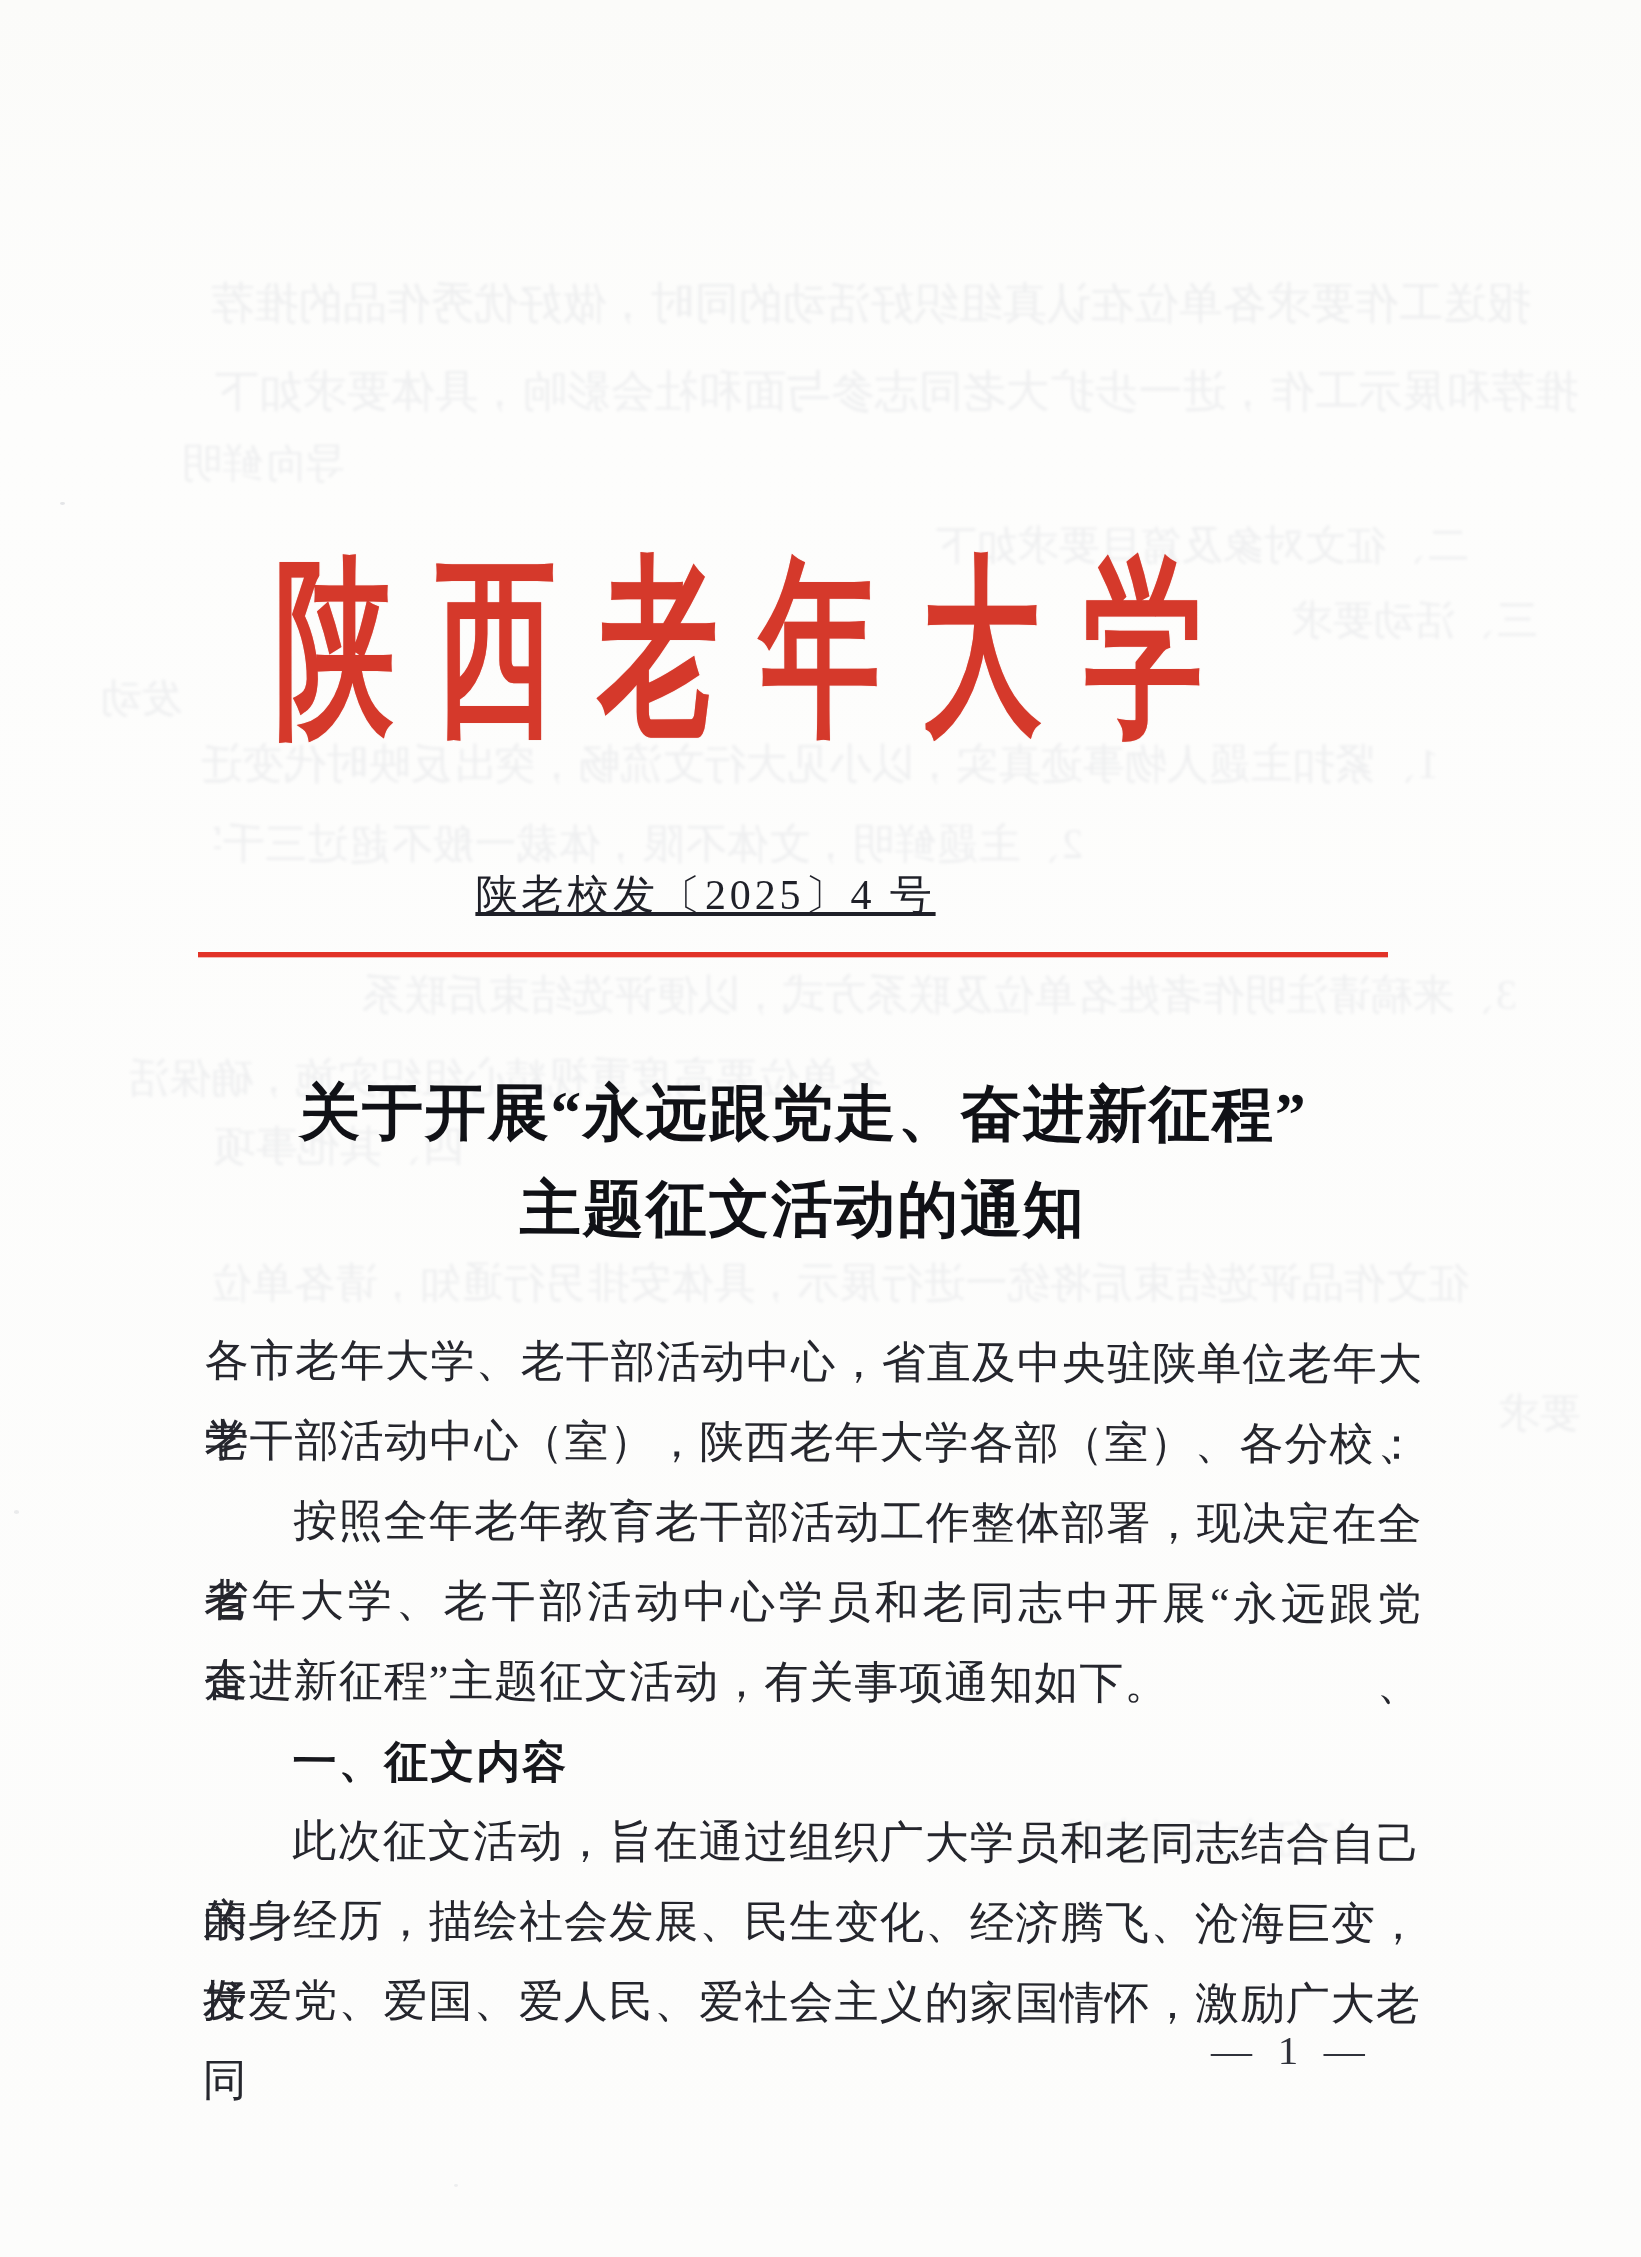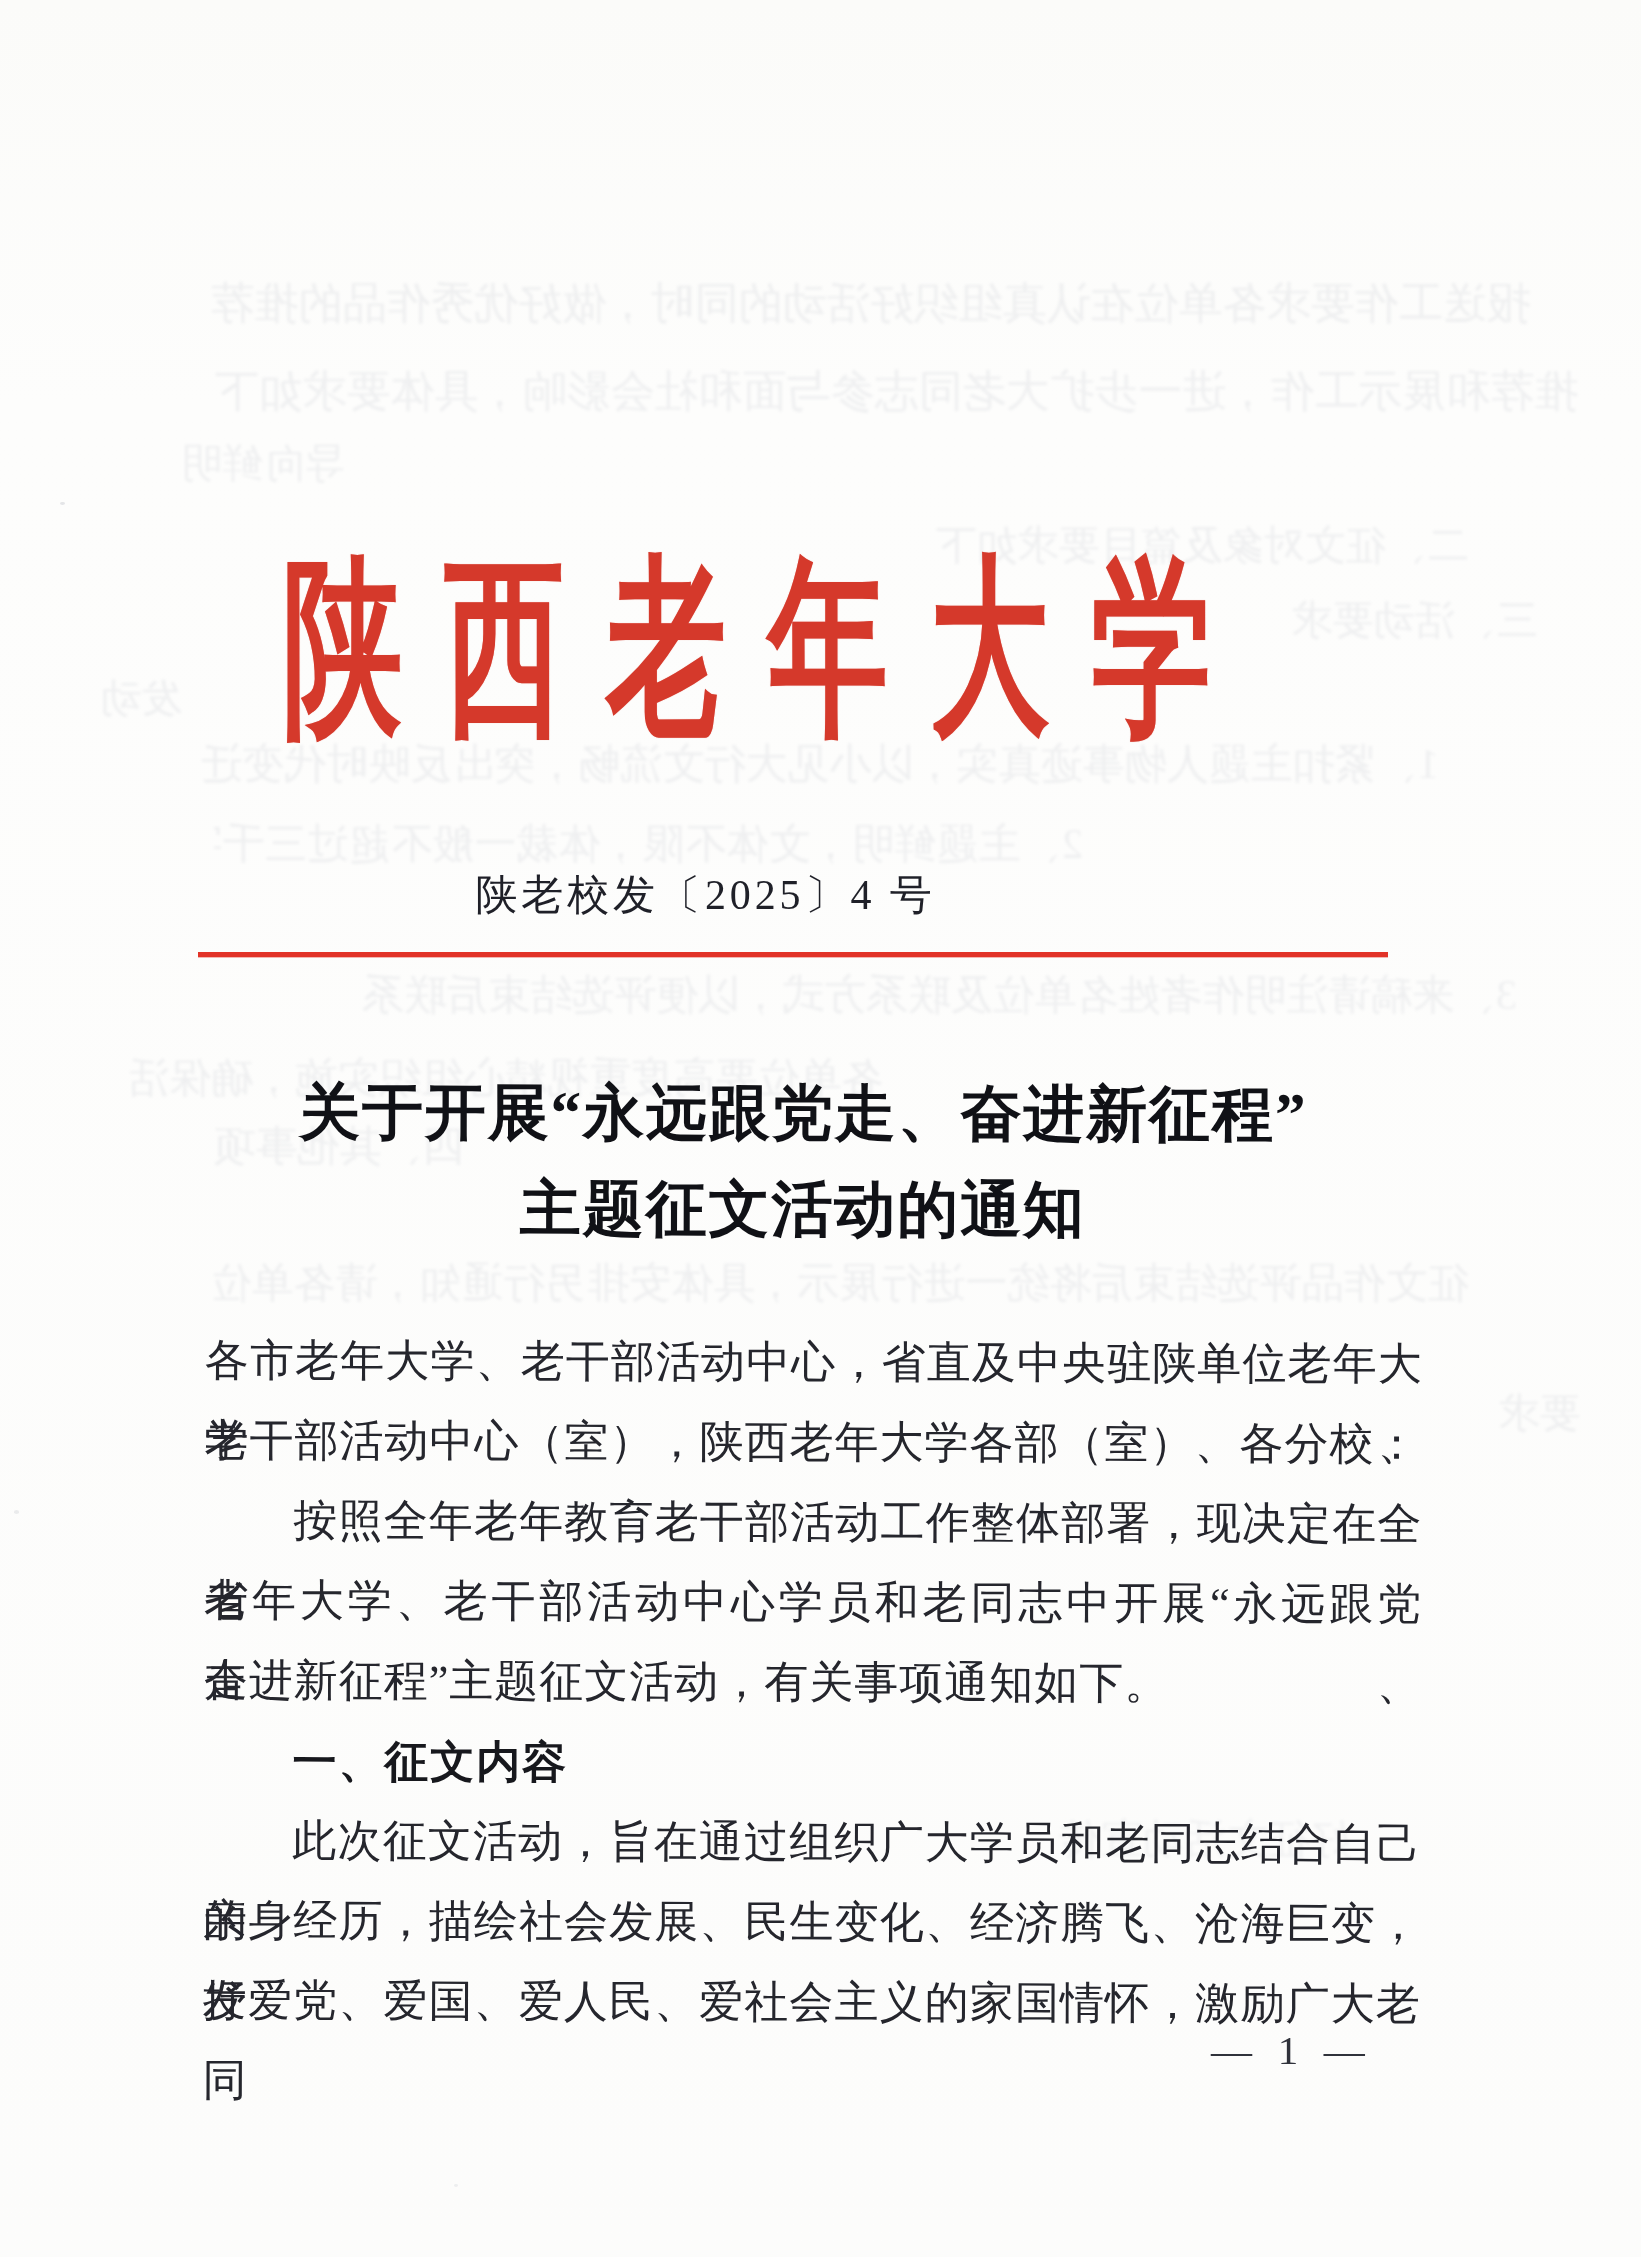--- a/index.html
+++ b/index.html
@@ -37,21 +37,21 @@
   .bt8{top:1050px;left:130px;width:753px;font-size:42px;}
   .bt9{top:1118px;left:214px;width:251px;font-size:42px;}
   .bt10{top:1255px;left:214px;width:1255px;font-size:42px;}
   .bt11{top:1811px;left:1033px;width:319px;font-size:42px;opacity:0.08;}
   .bt12{top:1386px;left:1435px;width:145px;font-size:41px;}
   .bt13{top:671px;left:56px;width:126px;font-size:41px;}
 
   
   .letterhead{
     position:absolute;
-    top:529px;left:12px;width:1398px;height:241px;
+    top:529px;left:4px;width:1398px;height:241px;
     text-align:center;
   }
   .letterhead-inner{
     display:inline-block;
     font-size:193px;
     font-weight:bold;
     letter-spacing:68px;
     color:#d5392b;
     line-height:241px;
     white-space:nowrap;
@@ -59,20 +59,21 @@
     transform-origin:center center;
     text-shadow:0 0 1px rgba(213,57,43,.55);
   }
   .doc-number{
     position:absolute;
     top:867px;left:0;width:1411px;
     text-align:center;
     font-size:42px;
     letter-spacing:3.9px;
     color:#1f2028;
+    text-decoration:underline;
   }
   .red-rule{
     position:absolute;
     top:952px;left:198px;
     width:1190px;height:4.8px;
     background:#e23328;
     box-shadow:0 1px 0 rgba(226,51,40,.35);
   }
 
   

